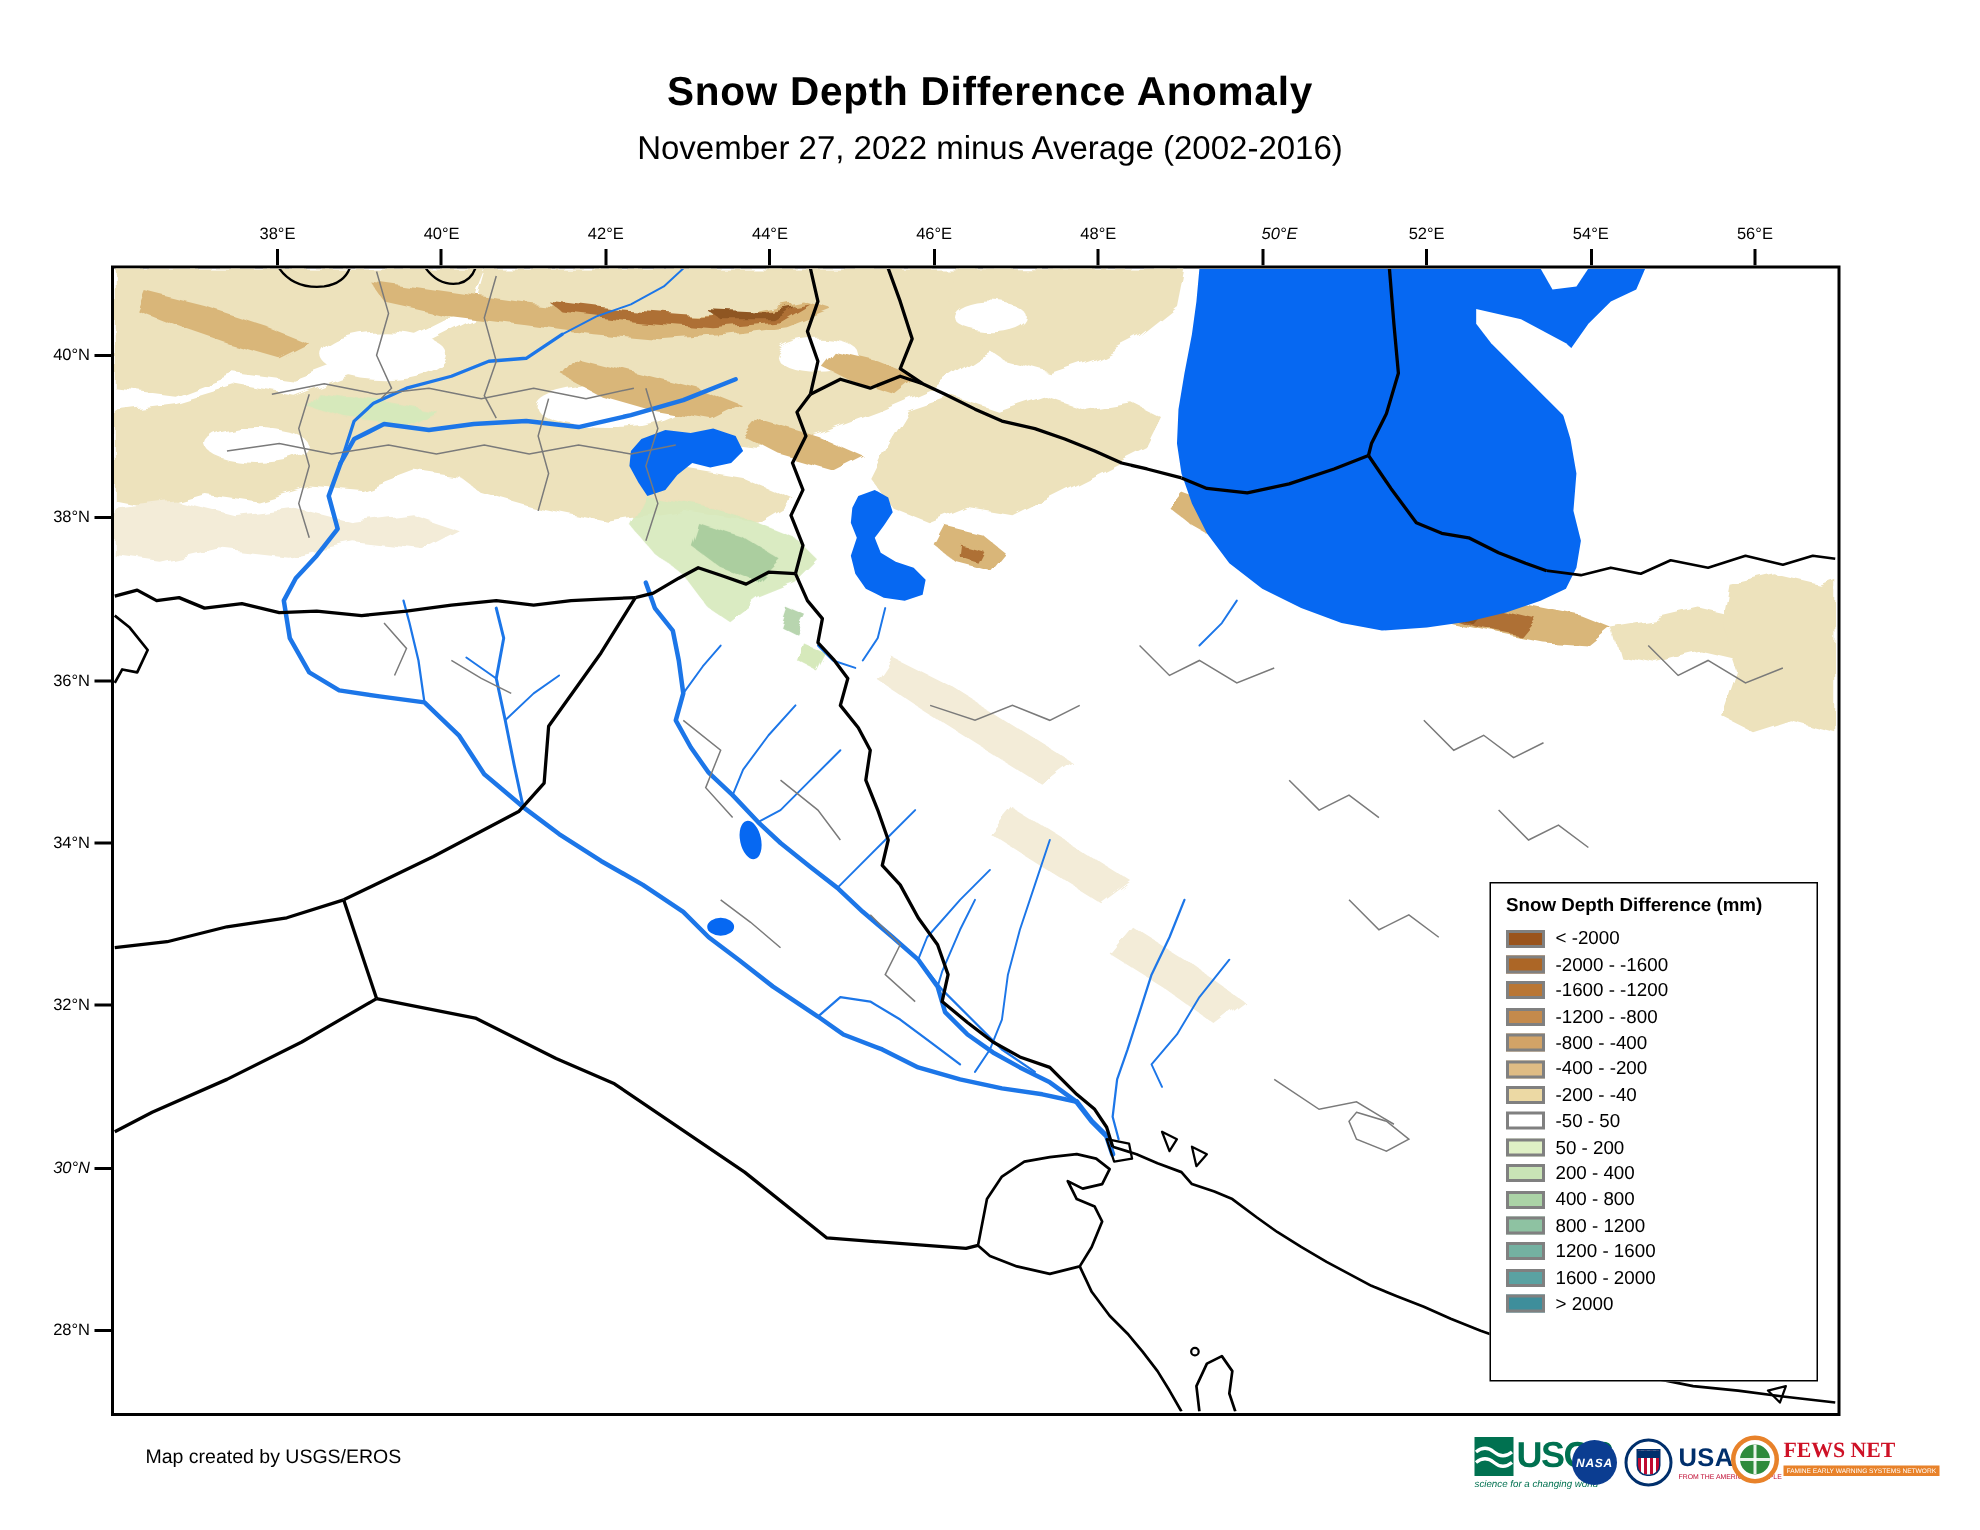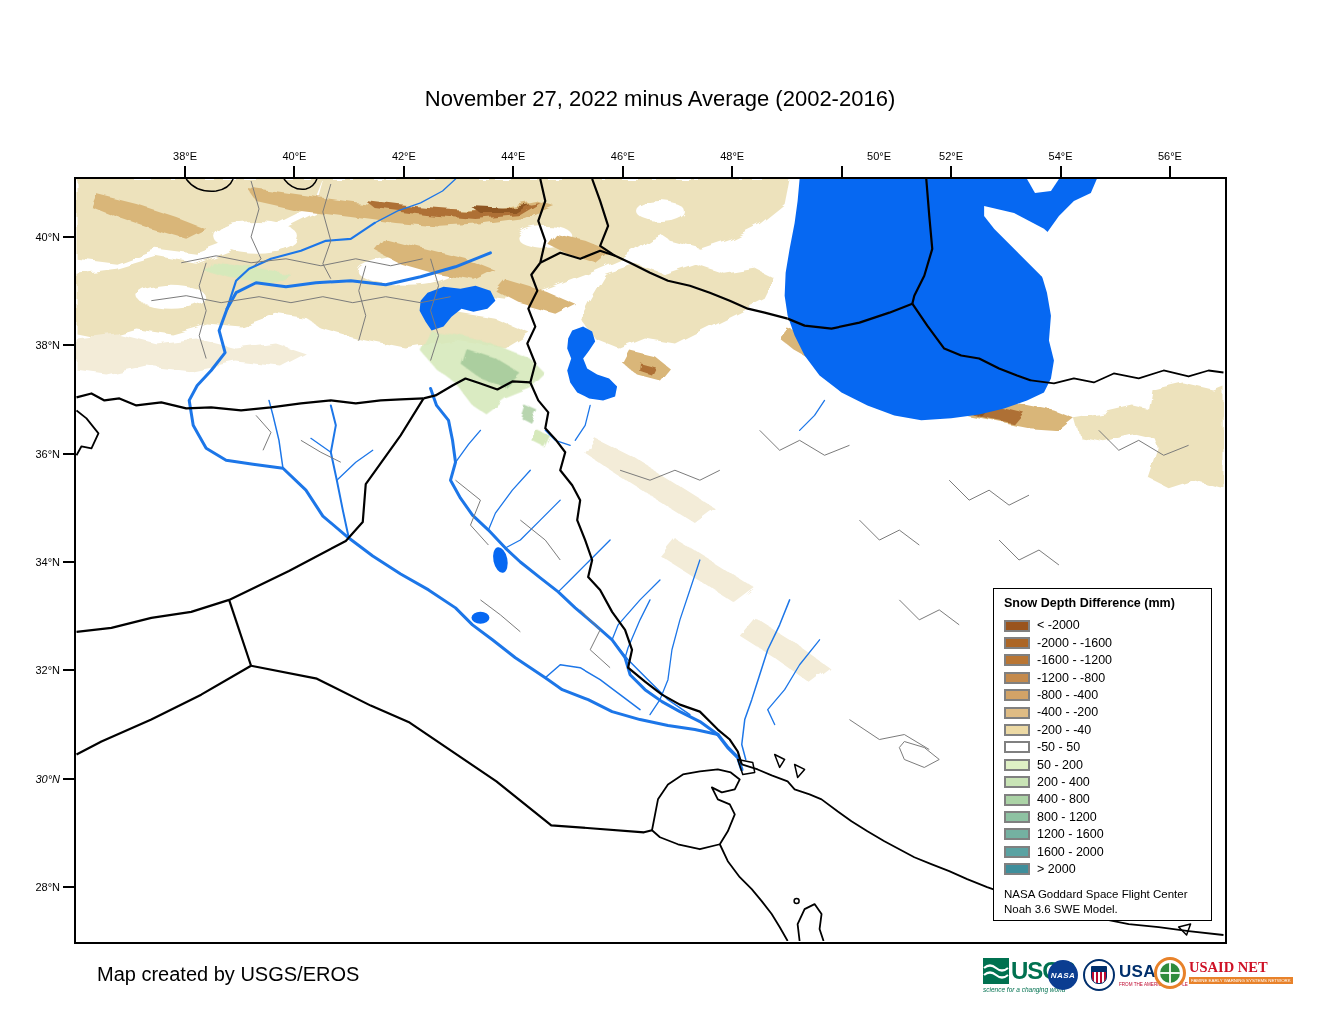--- a/index.html
+++ b/index.html
@@ -20,21 +20,21 @@
   .lbl-lon{top:150px;font-size:11px;transform:translateX(-50%);white-space:nowrap;}
   .tick-lat{height:2px;width:11px;background:#000;left:63px;}
   .lbl-lat{font-size:11px;text-align:right;width:34px;left:26px;transform:translateY(-50%);white-space:nowrap;}
   #legend{left:993px;top:588px;width:219px;height:333px;background:#fff;border:1.5px solid #000;
     padding:7px 6px 4px 10px;z-index:5;}
   #legend-title{font-size:12.5px;font-weight:bold;margin-bottom:7px;}
   .lg-row{display:flex;align-items:center;height:17.4px;}
   .lg-swatch{width:26px;height:12px;border:2px solid #808080;margin-right:7px;flex:0 0 auto;}
   .lg-label{font-size:12.5px;line-height:1;text-align:right;}
   #legend-source{font-size:11.5px;line-height:1.3;margin-top:9px;}
-  #map-credit{left:97px;top:963px;font-size:20px;}
+  #map-credit{left:97px;top:963px;font-size:13px;}
   
   #logo-usgs{left:983px;top:957px;width:88px;height:40px;}
   .usgs-row{display:flex;align-items:center;height:28px;}
   .usgs-wave{width:32px;height:26px;background:#007150;display:flex;align-items:center;justify-content:center;}
   .usgs-wave svg{display:block;}
   .usgs-text{color:#007150;font-weight:bold;font-size:24px;letter-spacing:-1px;line-height:1;margin-left:2px;}
   .usgs-tag{color:#007150;font-size:6.5px;font-style:italic;margin-top:1px;white-space:nowrap;}
   #logo-nasa{left:1048px;top:960px;width:30px;height:30px;border-radius:50%;background:#0B3D91;
     display:flex;align-items:center;justify-content:center;}
   .nasa-text{color:#fff;font-size:8px;font-weight:bold;font-style:italic;letter-spacing:.5px;}
@@ -56,37 +56,38 @@
   .fews-words{margin-left:3px;}
   .fews-text{color:#CE1126;font-weight:bold;font-size:14.5px;line-height:1;margin-top:3px;
     font-family:"Liberation Serif",serif;white-space:nowrap;}
   .fews-tag{background:#E8822A;color:#fff;font-size:4.4px;padding:1px 2px;margin-top:2px;white-space:nowrap;}
 </style>
 </head>
 <body>
 
 <div id="stage">
 
+  <div class="abs" id="map-title">Snow Depth Difference Anomaly</div>
   <div class="abs" id="map-subtitle">November 27, 2022 minus Average (2002-2016)</div>
 
   <div id="lon-axis">
       <div class="abs tick-lon" style="left: 184px;"></div>
       <div class="abs lbl-lon" style="left: 185px;">38°E</div>
       <div class="abs tick-lon" style="left: 293.44px;"></div>
       <div class="abs lbl-lon" style="left: 294.44px;">40°E</div>
       <div class="abs tick-lon" style="left: 402.88px;"></div>
       <div class="abs lbl-lon" style="left: 403.88px;">42°E</div>
       <div class="abs tick-lon" style="left: 512.32px;"></div>
       <div class="abs lbl-lon" style="left: 513.32px;">44°E</div>
       <div class="abs tick-lon" style="left: 621.76px;"></div>
       <div class="abs lbl-lon" style="left: 622.76px;">46°E</div>
       <div class="abs tick-lon" style="left: 731.2px;"></div>
       <div class="abs lbl-lon" style="left: 732.2px;">48°E</div>
       <div class="abs tick-lon" style="left: 840.64px;"></div>
-      <div class="abs lbl-lon" style="left: 879px;">50°E</div>
+      <div class="abs lbl-lon" style="left: 853px; font-style: italic;">50°E</div>
       <div class="abs tick-lon" style="left: 950.08px;"></div>
       <div class="abs lbl-lon" style="left: 951.08px;">52°E</div>
       <div class="abs tick-lon" style="left: 1059.52px;"></div>
       <div class="abs lbl-lon" style="left: 1060.52px;">54°E</div>
       <div class="abs tick-lon" style="left: 1168.96px;"></div>
       <div class="abs lbl-lon" style="left: 1169.96px;">56°E</div>
     </div>
   <div id="lat-axis">
       <div class="abs tick-lat" style="top: 236px;"></div>
       <div class="abs lbl-lat" style="top: 237px;">40°N</div>
@@ -323,24 +324,20 @@
         </div>
         <div class="lg-row">
           <span class="lg-swatch" style="background: rgb(90, 162, 162);"></span>
           <span class="lg-label">1600 - 2000</span>
         </div>
         <div class="lg-row">
           <span class="lg-swatch" style="background: rgb(62, 142, 155);"></span>
           <span class="lg-label">&gt; 2000</span>
         </div>
       </div>
-    <div id="legend-source">
-      <div>NASA Goddard Space Flight Center</div>
-      <div>Noah 3.6 SWE Model.</div>
-    </div>
   </div>
 
   <div class="abs" id="map-credit">Map created by USGS/EROS</div>
 
   <div class="abs" id="logo-usgs">
     <div class="usgs-row">
       <span class="usgs-wave">
         <svg width="26" height="18" viewBox="0 0 26 18" fill="none" stroke="#fff" stroke-width="2.2">
           <path d="M1,6 Q7,1 13,6 T25,6"></path>
             <path d="M1,13 Q7,8 13,13 T25,13"></path>
@@ -363,18 +360,18 @@
       <div class="usaid-text">USAID</div>
       <div class="usaid-tag">FROM THE AMERICAN PEOPLE</div>
     </span>
   </div>
 
   <div class="abs" id="logo-fews">
     <span class="fews-globe">
       <span class="fews-globe-inner"></span>
     </span>
     <span class="fews-words">
-      <div class="fews-text">USAID NET</div>
+      <div class="fews-text">FEWS NET</div>
       <div class="fews-tag">FAMINE EARLY WARNING SYSTEMS NETWORK</div>
     </span>
   </div>
 
 </div>
 
 </body></html>

